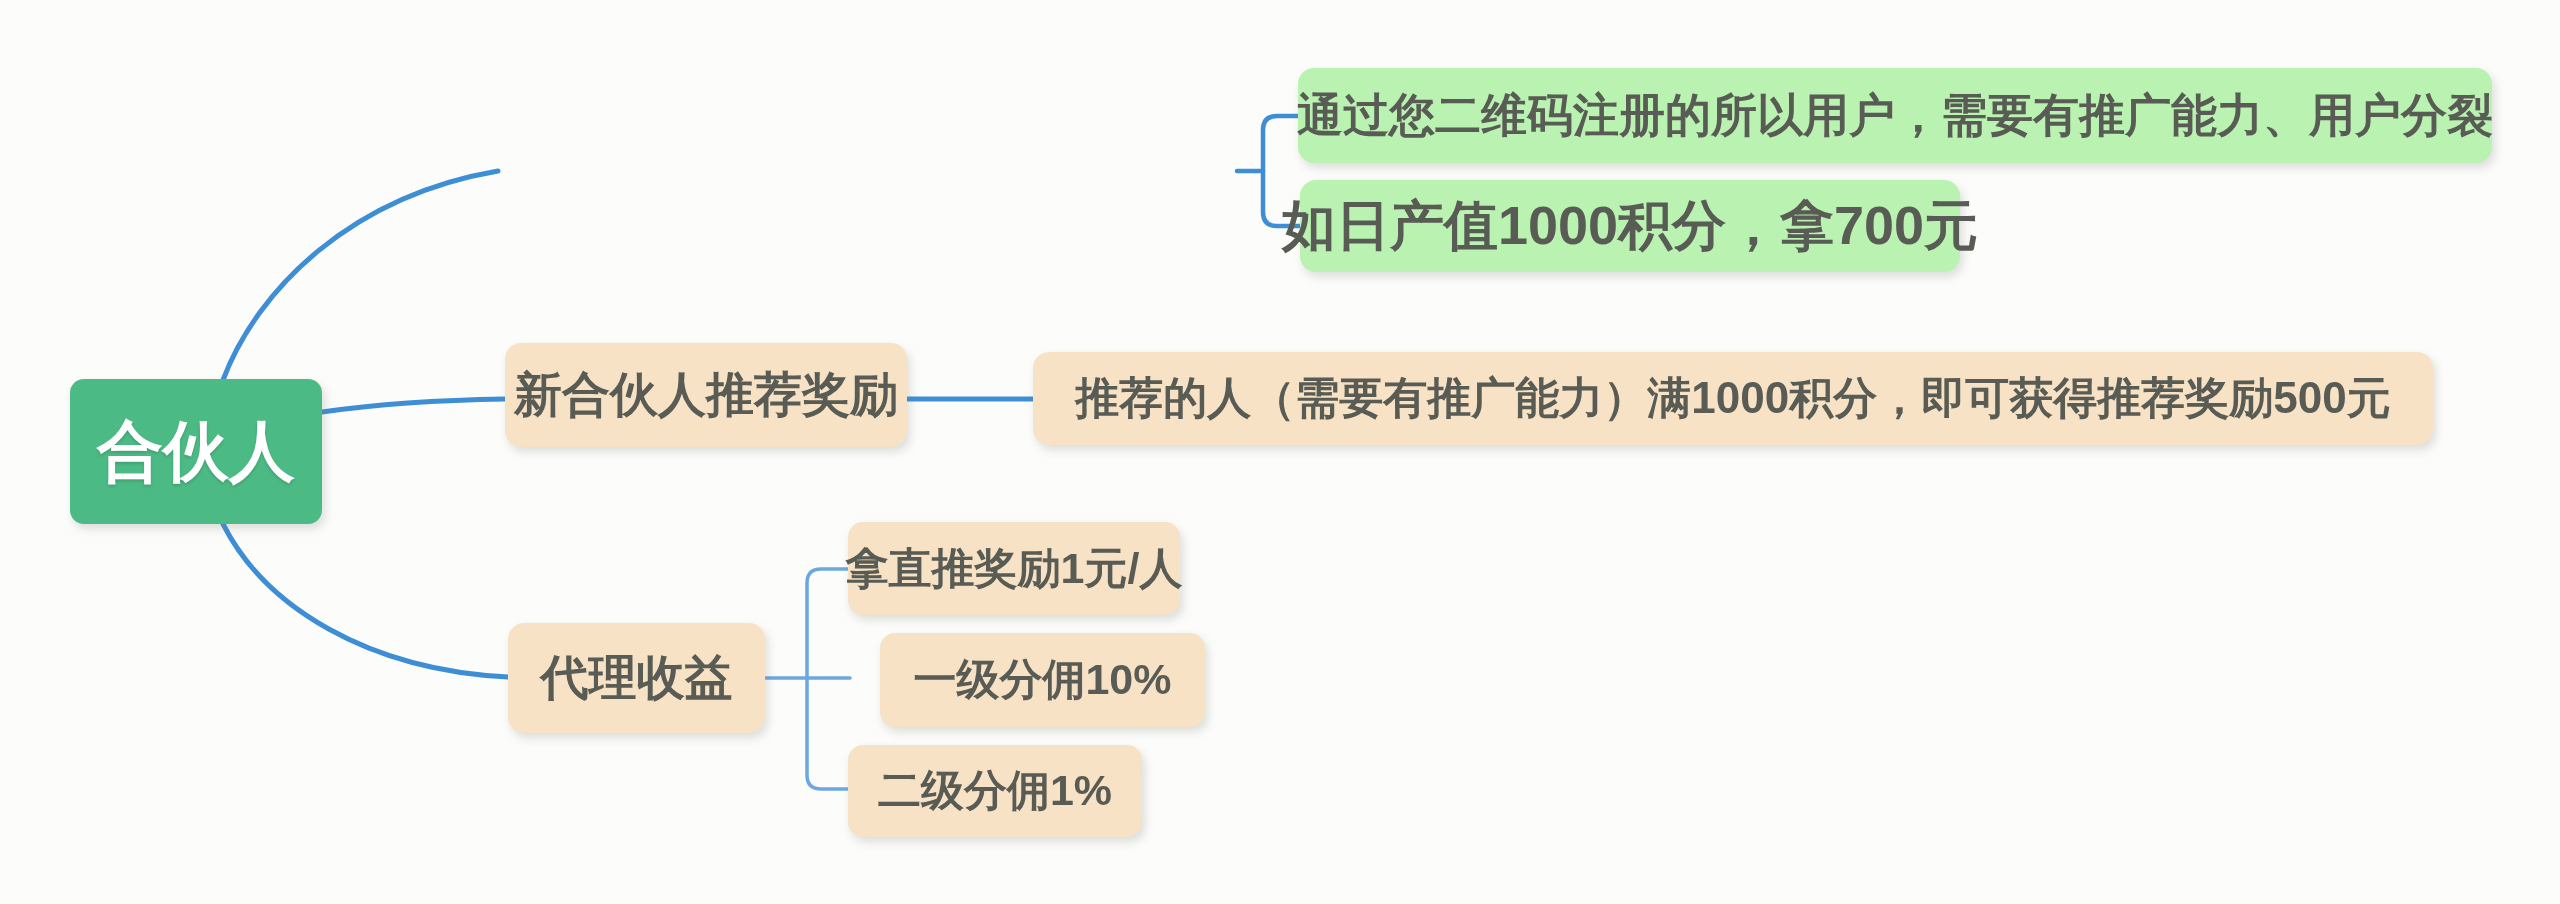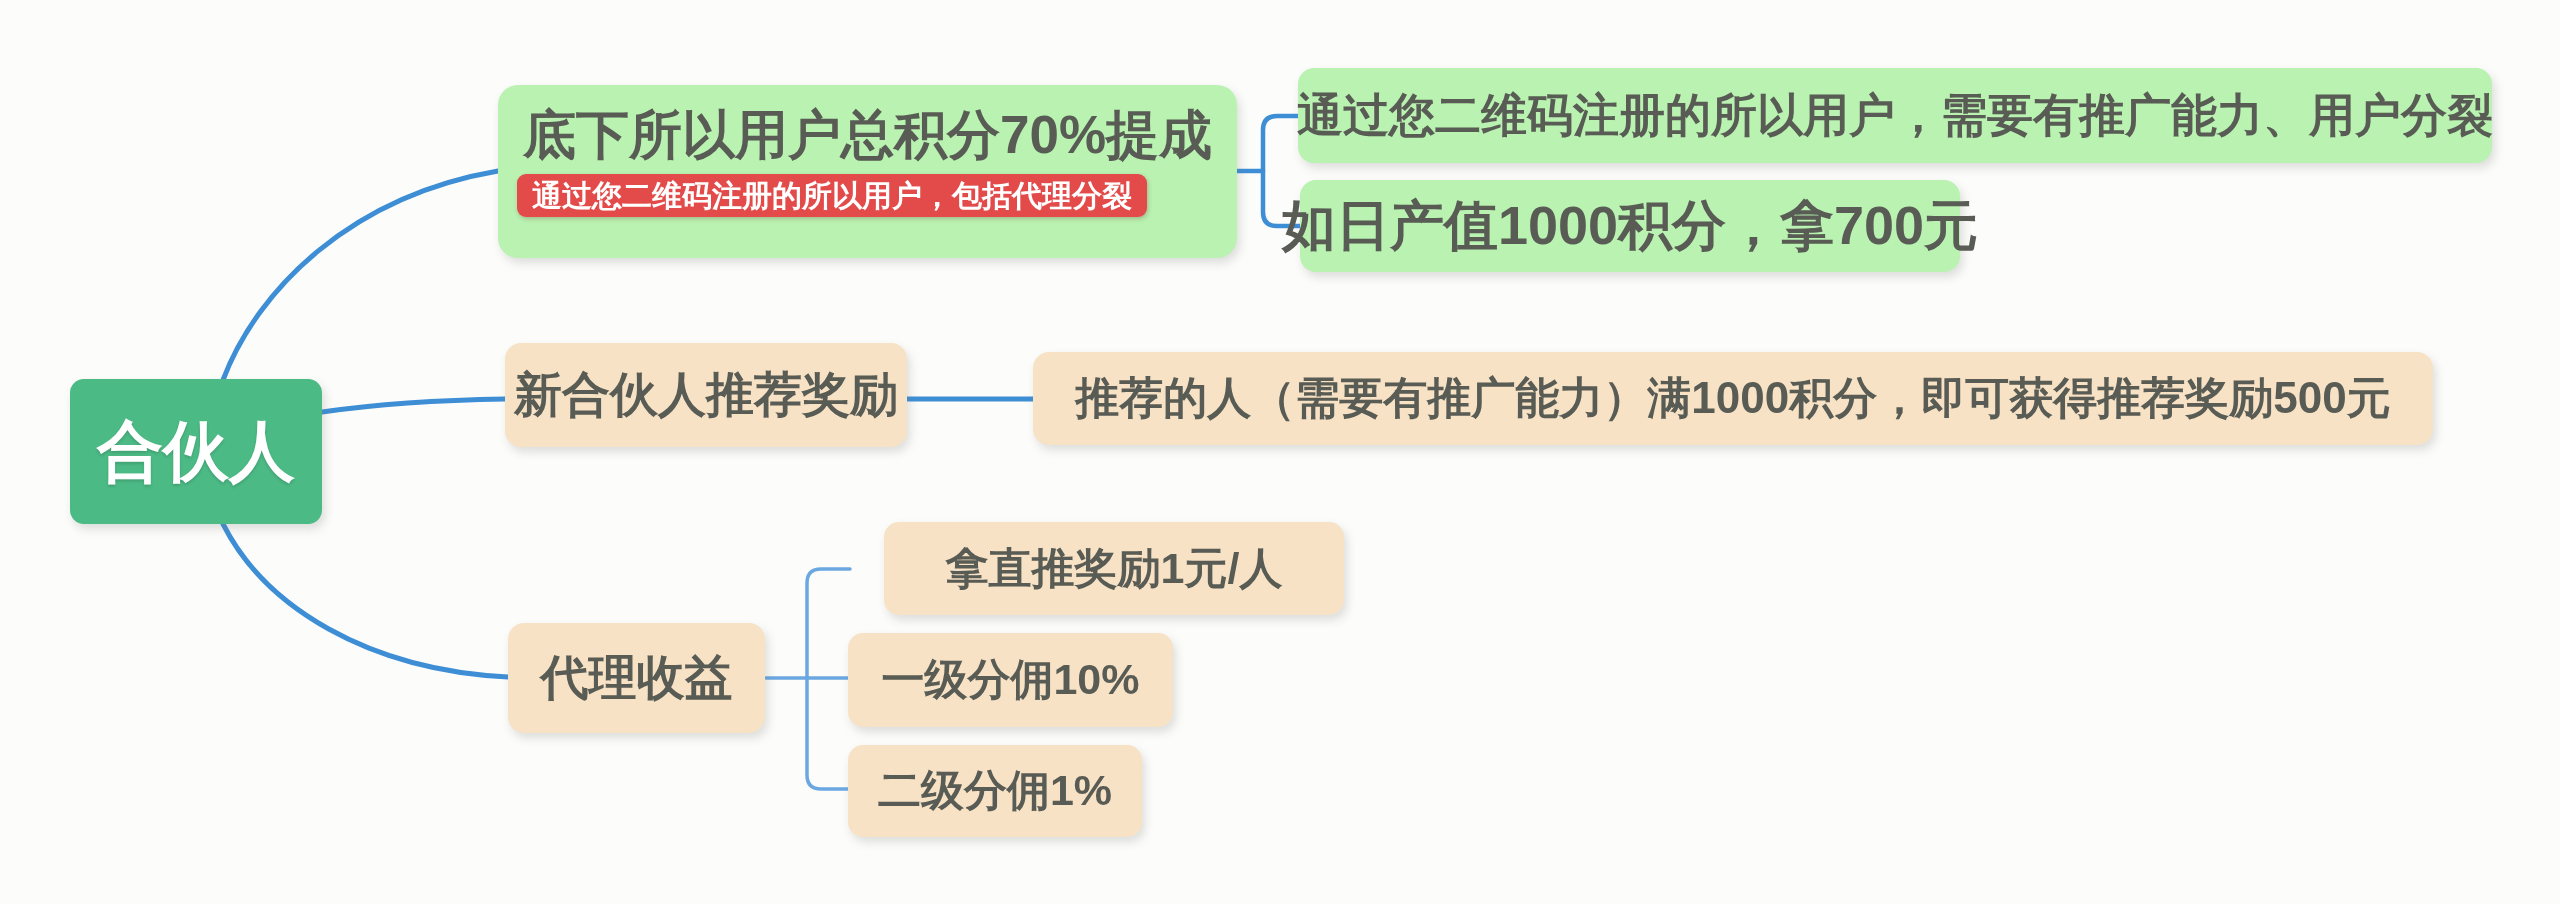--- a/index.html
+++ b/index.html
@@ -70,22 +70,22 @@
     padding: 0 15px;
     border-radius: 9px;
     font-weight: bold;
     box-shadow: 1px 2px 4px rgba(120,60,60,0.3);
   }
   .n-b1c1 { left: 1298px; top: 68px;  width: 1194px; height: 95px;  font-size: 46px; border-radius: 16px; }
   .n-b1c2 { left: 1300px; top: 180px; width: 660px;  height: 92px;  font-size: 54px; border-radius: 16px; }
   .n-b2   { left: 505px;  top: 343px; width: 402px;  height: 104px; font-size: 48px; border-radius: 16px; }
   .n-b2c1 { left: 1033px; top: 352px; width: 1400px; height: 93px;  font-size: 44px; border-radius: 16px; }
   .n-b3   { left: 508px;  top: 623px; width: 257px;  height: 110px; font-size: 48px; border-radius: 16px; text-align: center; }
-  .n-b3c1 { left: 848px;  top: 522px; width: 460px;  height: 93px;  font-size: 43px; border-radius: 15px; margin-left: 36px; }
-  .n-b3c2 { left: 848px;  top: 633px; width: 325px;  height: 94px;  font-size: 43px; border-radius: 15px; }
+  .n-b3c1 { left: 848px;  top: 522px; width: 332px;  height: 93px;  font-size: 43px; border-radius: 15px; }
+  .n-b3c2 { left: 880px;  top: 633px; width: 325px;  height: 94px;  font-size: 43px; border-radius: 15px; }
   .n-b3c3 { left: 848px;  top: 745px; width: 294px;  height: 92px;  font-size: 43px; border-radius: 15px; }
 </style>
 </head>
 <body>
 
 <div class="canvas">
 
   <svg class="links" viewBox="0 0 2560 904" aria-hidden="true">
 
     <path class="link-main" d="M 223,380 C 258,288 352,196 498,171"></path>
@@ -100,24 +100,20 @@
 
     <path class="link-sub" d="M 766,678 H 850"></path>
     <path class="link-sub" d="M 807,678 V 583 Q 807,569 821,569 H 850"></path>
     <path class="link-sub" d="M 807,678 V 775 Q 807,789 821,789 H 850"></path>
   </svg>
 
   <div class="node n-root">
     <span>合伙人</span>
   </div>
 
-  <div class="node green n-b1">
-    <div class="title">底下所以用户总积分70%提成</div>
-    <div class="badge">通过您二维码注册的所以用户，包括代理分裂</div>
-  </div>
   <div class="node green n-b1c1">
     <span>通过您二维码注册的所以用户，需要有推广能力、用户分裂</span>
   </div>
   <div class="node green n-b1c2">
     <span>如日产值1000积分，拿700元</span>
   </div>
 
   <div class="node peach n-b2">
     <span>新合伙人推荐奖励</span>
   </div>

